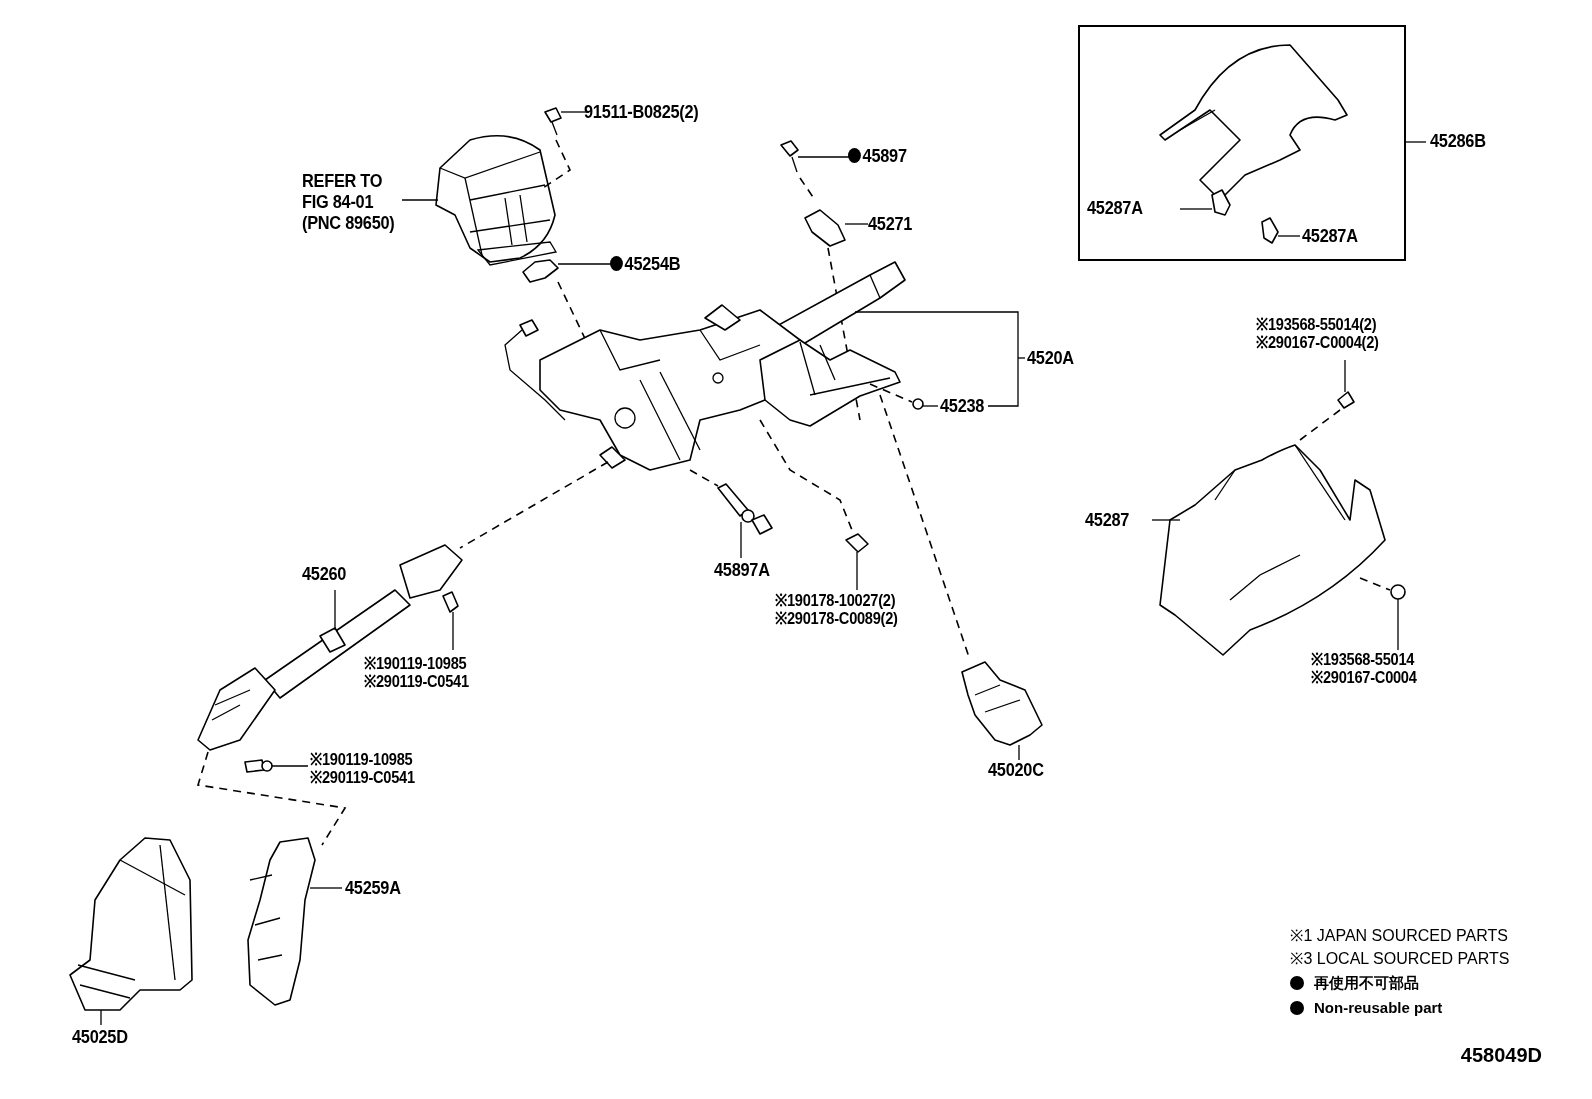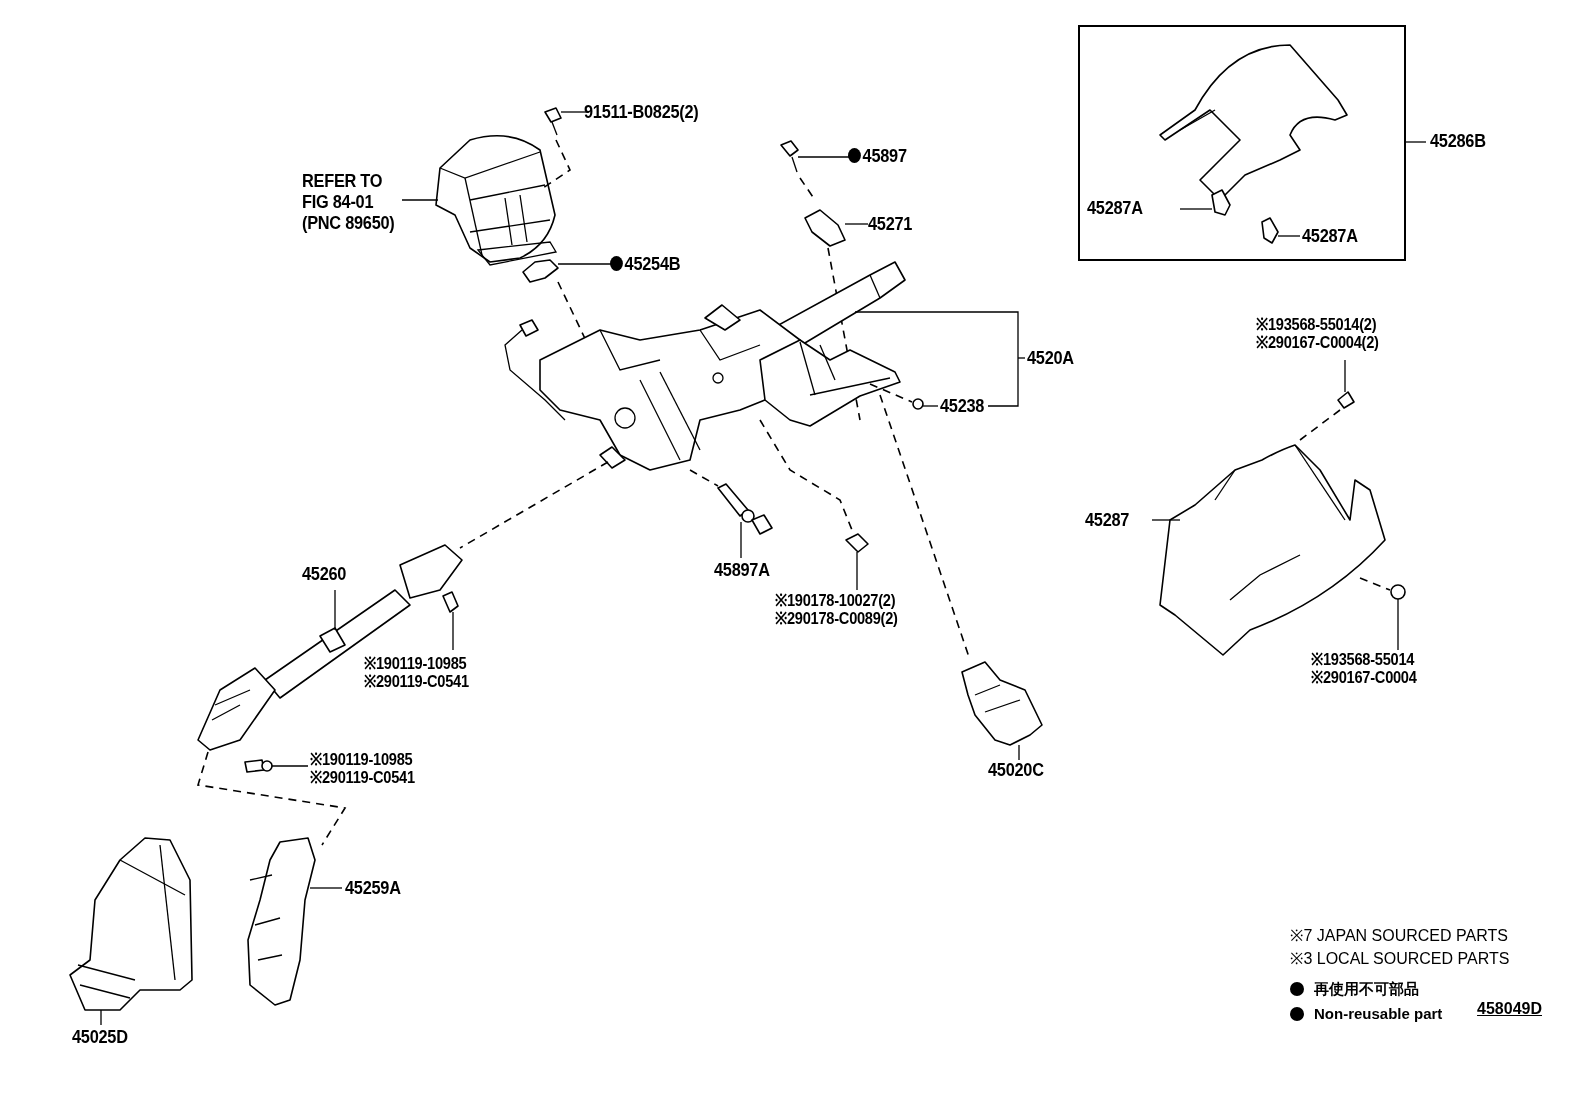--- a/index.html
+++ b/index.html
@@ -23,22 +23,22 @@
     .legend {
       position: absolute;
       font-family: "Liberation Sans", sans-serif;
       color: #000;
       white-space: nowrap;
     }
     .legend .row { font-size: 16px; line-height: 23px; }
     .legend .row2 { font-size: 15px; line-height: 25px; font-weight: bold; }
     .legend .ldot { display: inline-block; width: 14px; height: 14px; border-radius: 50%; background: #000; vertical-align: -2px; margin-right: 10px; }
     .fig-id {
-      position: absolute; right: 50px; top: 1000px;
-      font-family: "Liberation Sans", sans-serif; font-size: 16px; font-weight: bold; color: #000; text-decoration: underline;
+      position: absolute; right: 50px; top: 1044px;
+      font-family: "Liberation Sans", sans-serif; font-size: 20px; font-weight: bold; color: #000;
     }
     svg .ld { stroke: #000; stroke-width: 1.6; fill: none; stroke-dasharray: 8 6; }
     svg .lt { stroke: #000; stroke-width: 1.3; fill: none; }
     svg .part { stroke: #000; stroke-width: 1.6; fill: #fff; stroke-linejoin: round; }
     svg .partd { stroke: #000; stroke-width: 1.3; fill: none; }
     svg .box { stroke: #000; stroke-width: 2; fill: none; }
   </style>
 </head>
 <body>
 
@@ -243,18 +243,18 @@
 </div>
 <div class="part-label sm" style="left:310px;top:751px;">
   <div>※190119-10985</div>
   <div>※290119-C0541</div>
 </div>
 <div class="part-label" style="left:988px;top:760px;">45020C</div>
 <div class="part-label" style="left:345px;top:878px;">45259A</div>
 <div class="part-label" style="left:72px;top:1027px;">45025D</div>
 
 <div class="legend" style="left:1290px;top:924px;">
-  <div class="row">※7 JAPAN SOURCED PARTS</div>
+  <div class="row">※1 JAPAN SOURCED PARTS</div>
   <div class="row">※3 LOCAL SOURCED PARTS</div>
-  <div class="row2" style="margin-top:6px;"><span class="ldot"></span><span>再使用不可部品</span></div>
+  <div class="row2" style=""><span class="ldot"></span><span>再使用不可部品</span></div>
   <div class="row2"><span class="ldot"></span><span>Non-reusable part</span></div>
 </div>
 <div class="fig-id">458049D</div>
 
 </body></html>

